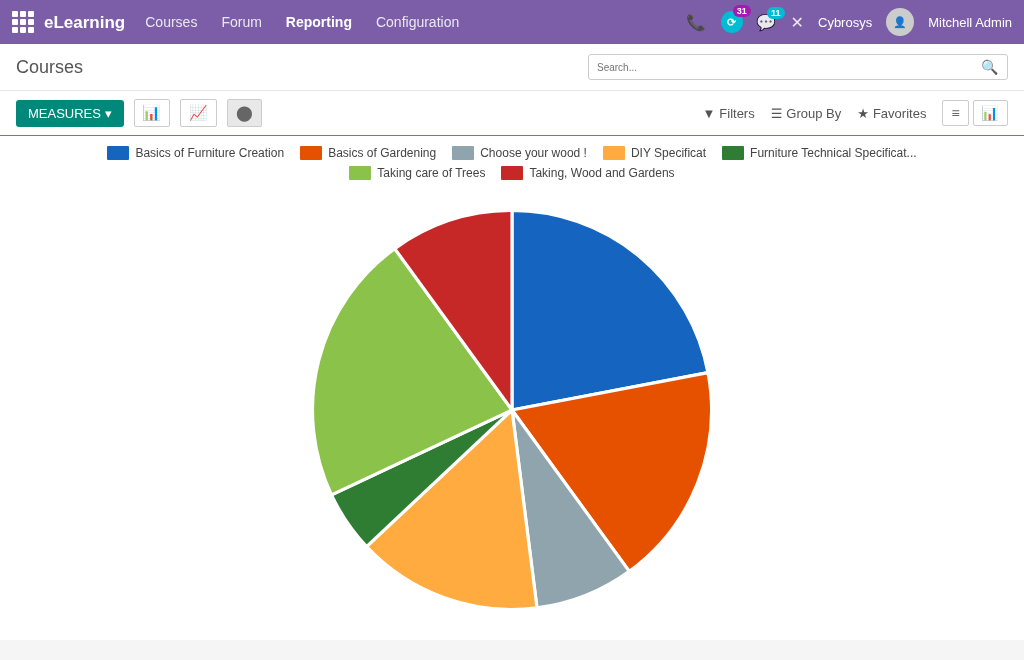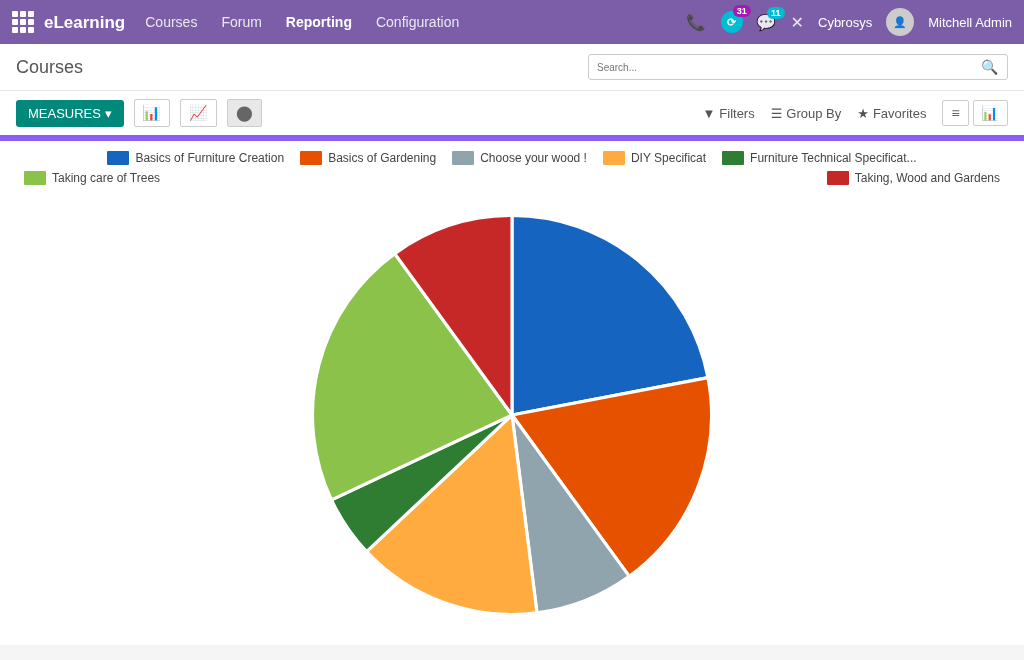--- a/index.html
+++ b/index.html
@@ -119,21 +119,21 @@
     }
     .search-icon { color: #999; font-size: 14px; }
 
     
     .toolbar {
       background: white;
       padding: 8px 16px;
       display: flex;
       align-items: center;
       gap: 10px;
-      border-bottom: 6px solid #8b5cf6;
+      border-bottom: 1px solid #8b5cf6;
     }
     .measures-btn {
       background: #00897B;
       color: white;
       border: none;
       padding: 6px 12px;
       border-radius: 3px;
       font-size: 13px;
       cursor: pointer;
       display: flex;
@@ -324,21 +324,21 @@
       </div>
       <div class="legend-item">
         <div class="legend-swatch" style="background: rgb(255, 171, 64);"></div>
         <span>DIY Specificat</span>
       </div>
       <div class="legend-item">
         <div class="legend-swatch" style="background: rgb(46, 125, 50);"></div>
         <span>Furniture Technical Specificat...</span>
       </div>
     </div>
-    <div style="display: flex; align-items: center; gap: 16px; width: 100%; justify-content: space-between;">
+    <div style="display: flex; align-items: center; gap: 16px; width: 100%; justify-content: center;">
       <div class="legend-item">
         <div class="legend-swatch" style="background: rgb(139, 195, 74);"></div>
         <span>Taking care of Trees</span>
       </div>
       <div class="legend-item">
         <div class="legend-swatch" style="background: rgb(198, 40, 40);"></div>
         <span>Taking, Wood and Gardens</span>
       </div>
     </div>
   </div>

